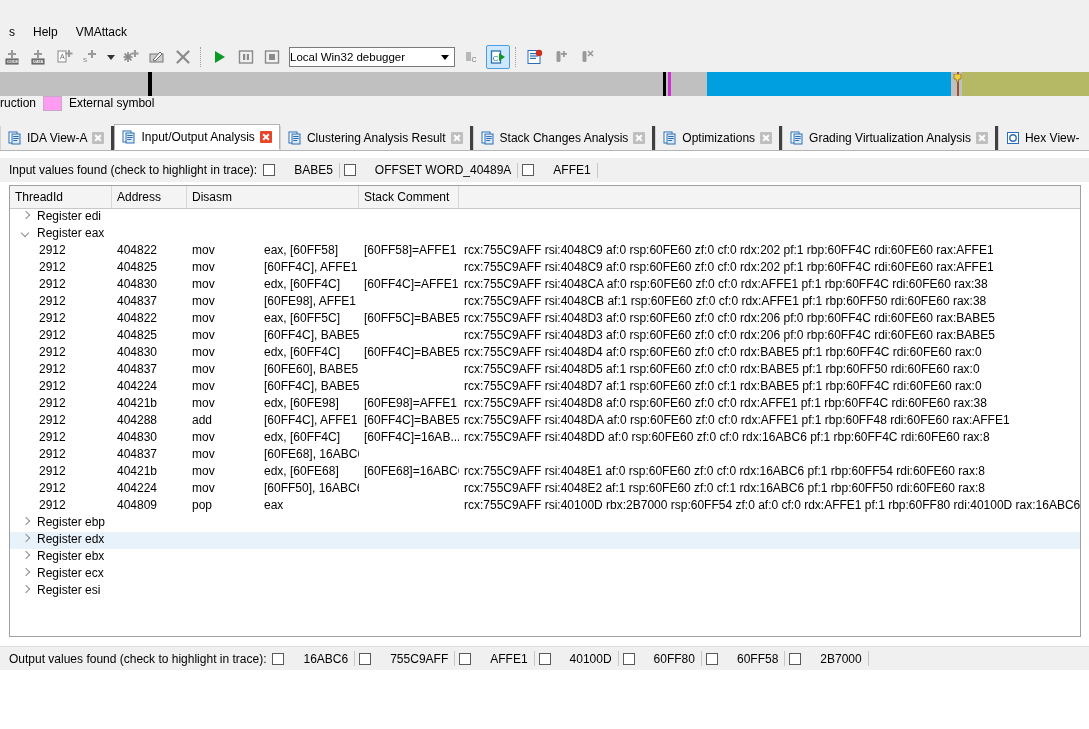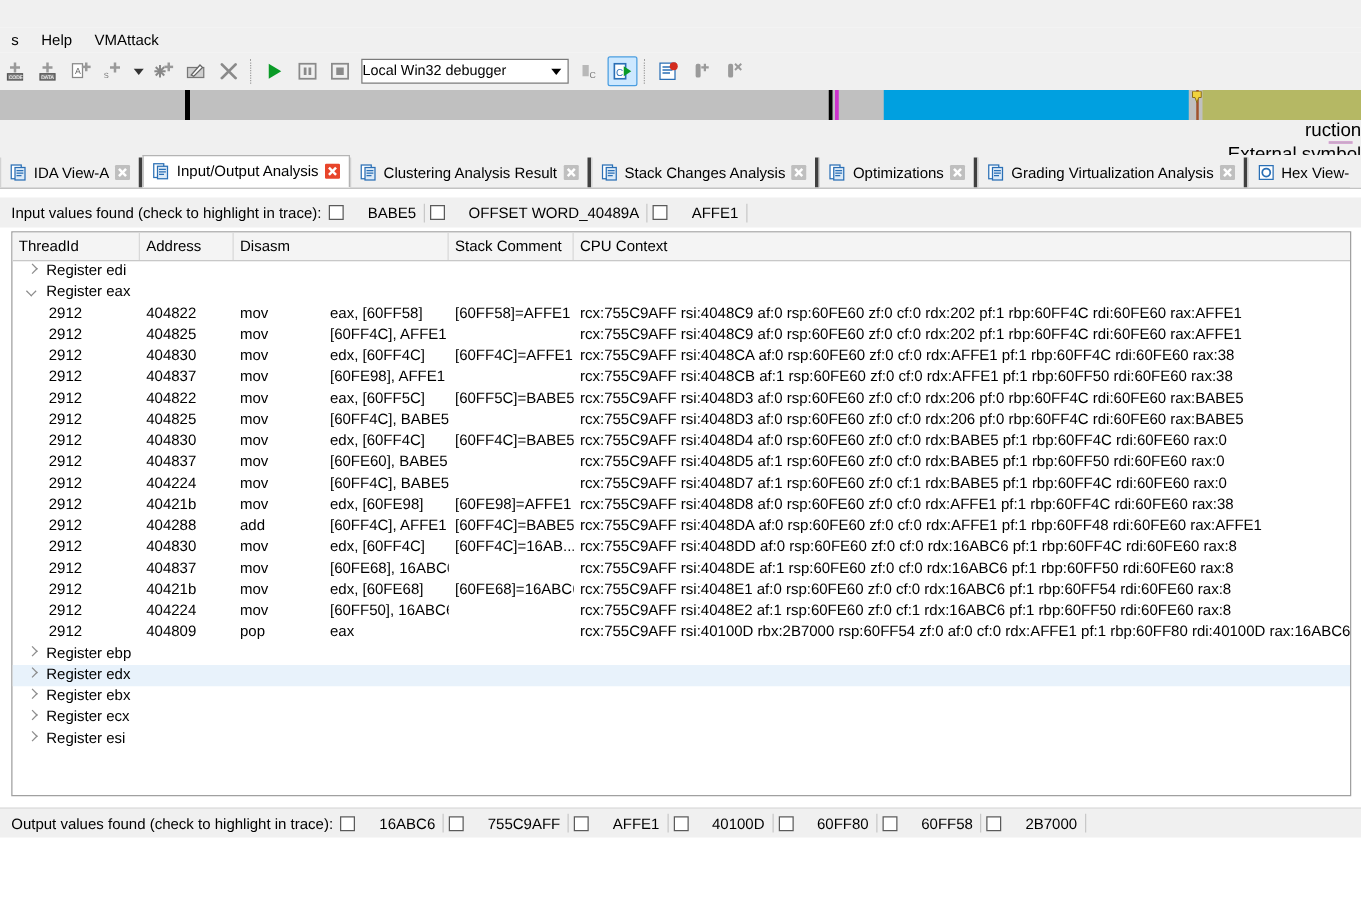--- a/index.html
+++ b/index.html
@@ -59,22 +59,22 @@
   
   .navband {
     position: absolute; left: 0; top: 72px; width: 1089px; height: 24px;
     background: #c0c0c0;
   }
   .navseg { position: absolute; top: 0; height: 24px; }
 
   
   .legend {
     position: absolute; left: 0; top: 96px; width: 1089px; height: 28px;
-    background: #f0f0f0; display: flex; align-items: flex-end;
-    font-size: 15px; color: #000; flex-direction: column;
+    background: #f0f0f0; display: flex; align-items: flex-start;
+    font-size: 12px; color: #000;
   }
   .legend-swatch {
     width: 17px; height: 13px; border: 1px solid #c8a8c8;
     margin: 0 7px 0 7px; display: inline-block;
   }
 
   
   .tabbar {
     position: absolute; left: 0; top: 124px; width: 1089px; height: 26px;
     background: #f0f0f0; border-bottom: 1px solid #b4b4b4;
@@ -445,21 +445,20 @@
   </span>
   <span class="vb-sep"></span>
 </div>
 
 <div class="panel">
   <div class="thead">
     <div class="th c0">ThreadId</div>
     <div class="th c1">Address</div>
     <div class="th c2">Disasm</div>
     <div class="th c3">Stack Comment</div>
-    <div class="th c4">CPU Context</div>
   </div>
   <div class="tbody">
 
     <div class="trow">
       <div class="grp">
         <span class="chev"></span>
         <span class="grp-label">Register edi</span>
       </div>
     </div>
 
@@ -565,21 +564,20 @@
         <div class="td c2b">edx, [60FF4C]</div>
         <div class="td c3">[60FF4C]=16AB...</div>
         <div class="td c4">rcx:755C9AFF rsi:4048DD af:0 rsp:60FE60 zf:0 cf:0 rdx:16ABC6 pf:1 rbp:60FF4C rdi:60FE60 rax:8</div>
       </div>
     <div class="trow">
         <div class="td c0">2912</div>
         <div class="td c1">404837</div>
         <div class="td c2a">mov</div>
         <div class="td c2b">[60FE68], 16ABC6</div>
         <div class="td c3"></div>
-        <div class="td c4">rcx:755C9AFF rsi:4048DE af:1 rsp:60FE60 zf:0 cf:0 rdx:16ABC6 pf:1 rbp:60FF50 rdi:60FE60 rax:8</div>
       </div>
     <div class="trow">
         <div class="td c0">2912</div>
         <div class="td c1">40421b</div>
         <div class="td c2a">mov</div>
         <div class="td c2b">edx, [60FE68]</div>
         <div class="td c3">[60FE68]=16ABC6</div>
         <div class="td c4">rcx:755C9AFF rsi:4048E1 af:0 rsp:60FE60 zf:0 cf:0 rdx:16ABC6 pf:1 rbp:60FF54 rdi:60FE60 rax:8</div>
       </div>
     <div class="trow">

